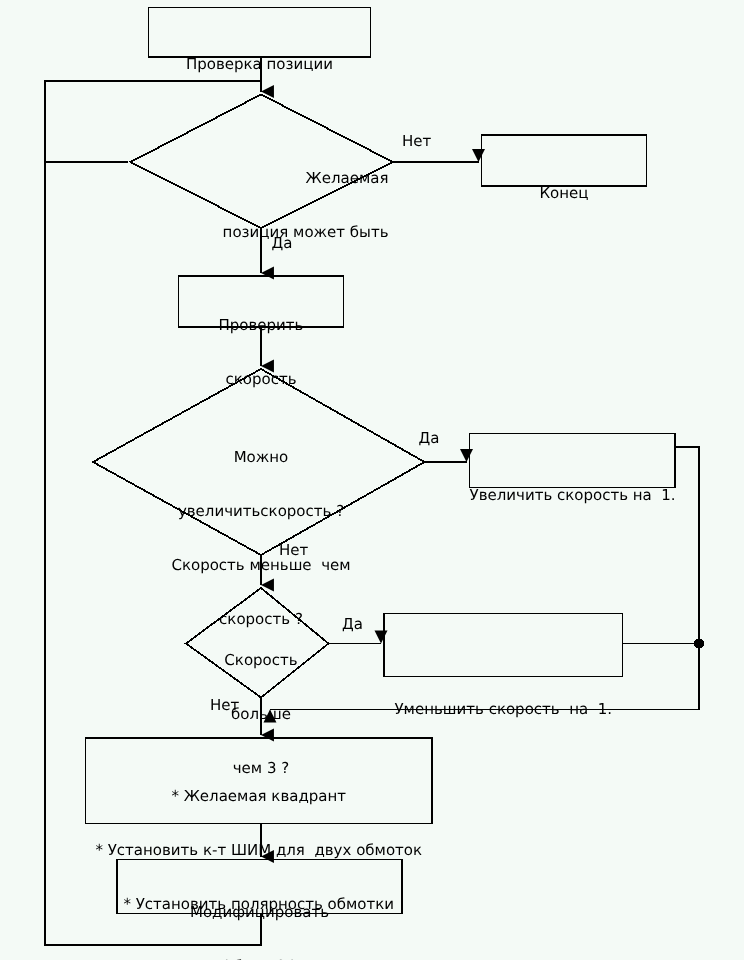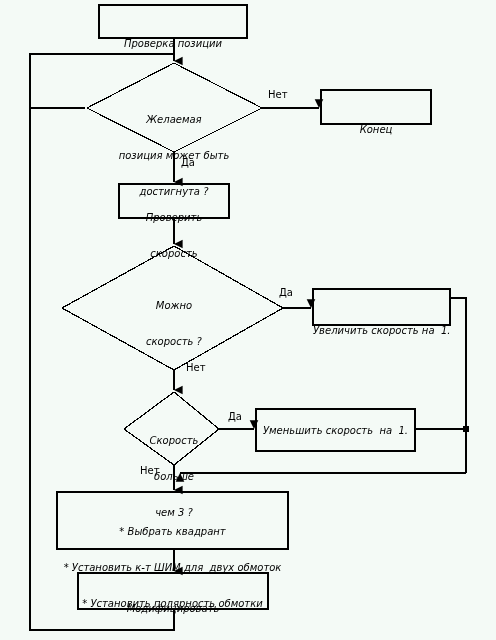--- a/index.html
+++ b/index.html
@@ -33,21 +33,21 @@
     pointer-events: none;
   }
   .edge-label {
     position: absolute;
     color: #000;
     font-family: "DejaVu Sans", sans-serif;
     font-size: 10px;
     line-height: 11px;
     white-space: pre;
   }
-  .tline { display: block; font-style: italic; }
+  .tline { display: block; }
 </style>
 </head>
 <body>
 
 <div id="canvas">
 
   <svg id="flow-svg" viewBox="0 0 496 640">
     <defs>
       <marker id="arrow-down" viewBox="0 0 10 10" refX="5" refY="9" markerWidth="9" markerHeight="9" orient="auto-start-reverse">
         <path d="M 1 1 L 9 1 L 5 9 z" fill="#000"></path>
@@ -104,56 +104,57 @@
 
       <path d="M 174 609 L 174 630 L 30 630 L 30 54 L 174 54"></path>
       <path d="M 30 108 L 85 108"></path>
     </g>
   </svg>
 
   <div class="node-text" style="left:99px; top:14px; width:148px;">
     <span class="tline">Проверка позиции</span>
   </div>
 
-  <div class="node-text" style="left:89px; top:90px; width:170px;">
+  <div class="node-text" style="left:89px; top:90px; width:170px;text-align:right;">
     <span class="tline">Желаемая</span>
     <span class="tline">позиция может быть</span>
-    <span class="tline">достигнута ?</span>
   </div>
 
   <div class="node-text" style="left:321px; top:100px; width:110px;">
     <span class="tline">Конец</span>
   </div>
 
   <div class="node-text" style="left:119px; top:188px; width:110px;">
     <span class="tline">Проверить</span>
     <span class="tline">скорость</span>
   </div>
 
   <div class="node-text" style="left:84px; top:276px; width:180px;">
     <span class="tline">Можно</span>
+    <span class="tline">увеличитьскорость ?</span>
+    <span class="tline">Скорость меньше  чем</span>
     <span class="tline">скорость ?</span>
   </div>
 
   <div class="node-text" style="left:313px; top:301px; width:137px;">
     <span class="tline">Увеличить скорость на  1.</span>
   </div>
 
   <div class="node-text" style="left:126px; top:411px; width:96px;">
     <span class="tline">Скорость</span>
     <span class="tline">больше</span>
     <span class="tline">чем 3 ?</span>
   </div>
 
-  <div class="node-text" style="left:256px; top:401px; width:159px;">
+  <div class="node-text" style="left:256px; top:444px; width:159px;">
     <span class="tline">Уменьшить скорость  на  1.</span>
   </div>
 
   <div class="node-text" style="left:57px; top:502px; width:231px;">
-    <span class="tline">* Выбрать квадрант</span>
+    <span class="tline">* Желаемая квадрант</span>
     <span class="tline">* Установить к-т ШИМ для  двух обмоток</span>
     <span class="tline">* Установить полярность обмотки</span>
   </div>
 
   <div class="node-text" style="left:78px; top:579px; width:190px;">
     <span class="tline">Модифицировать</span>
     <span class="tline">( бит BS )</span>
   </div>
 
   <span class="edge-label" style="left:268px; top:89px;">Нет</span>

